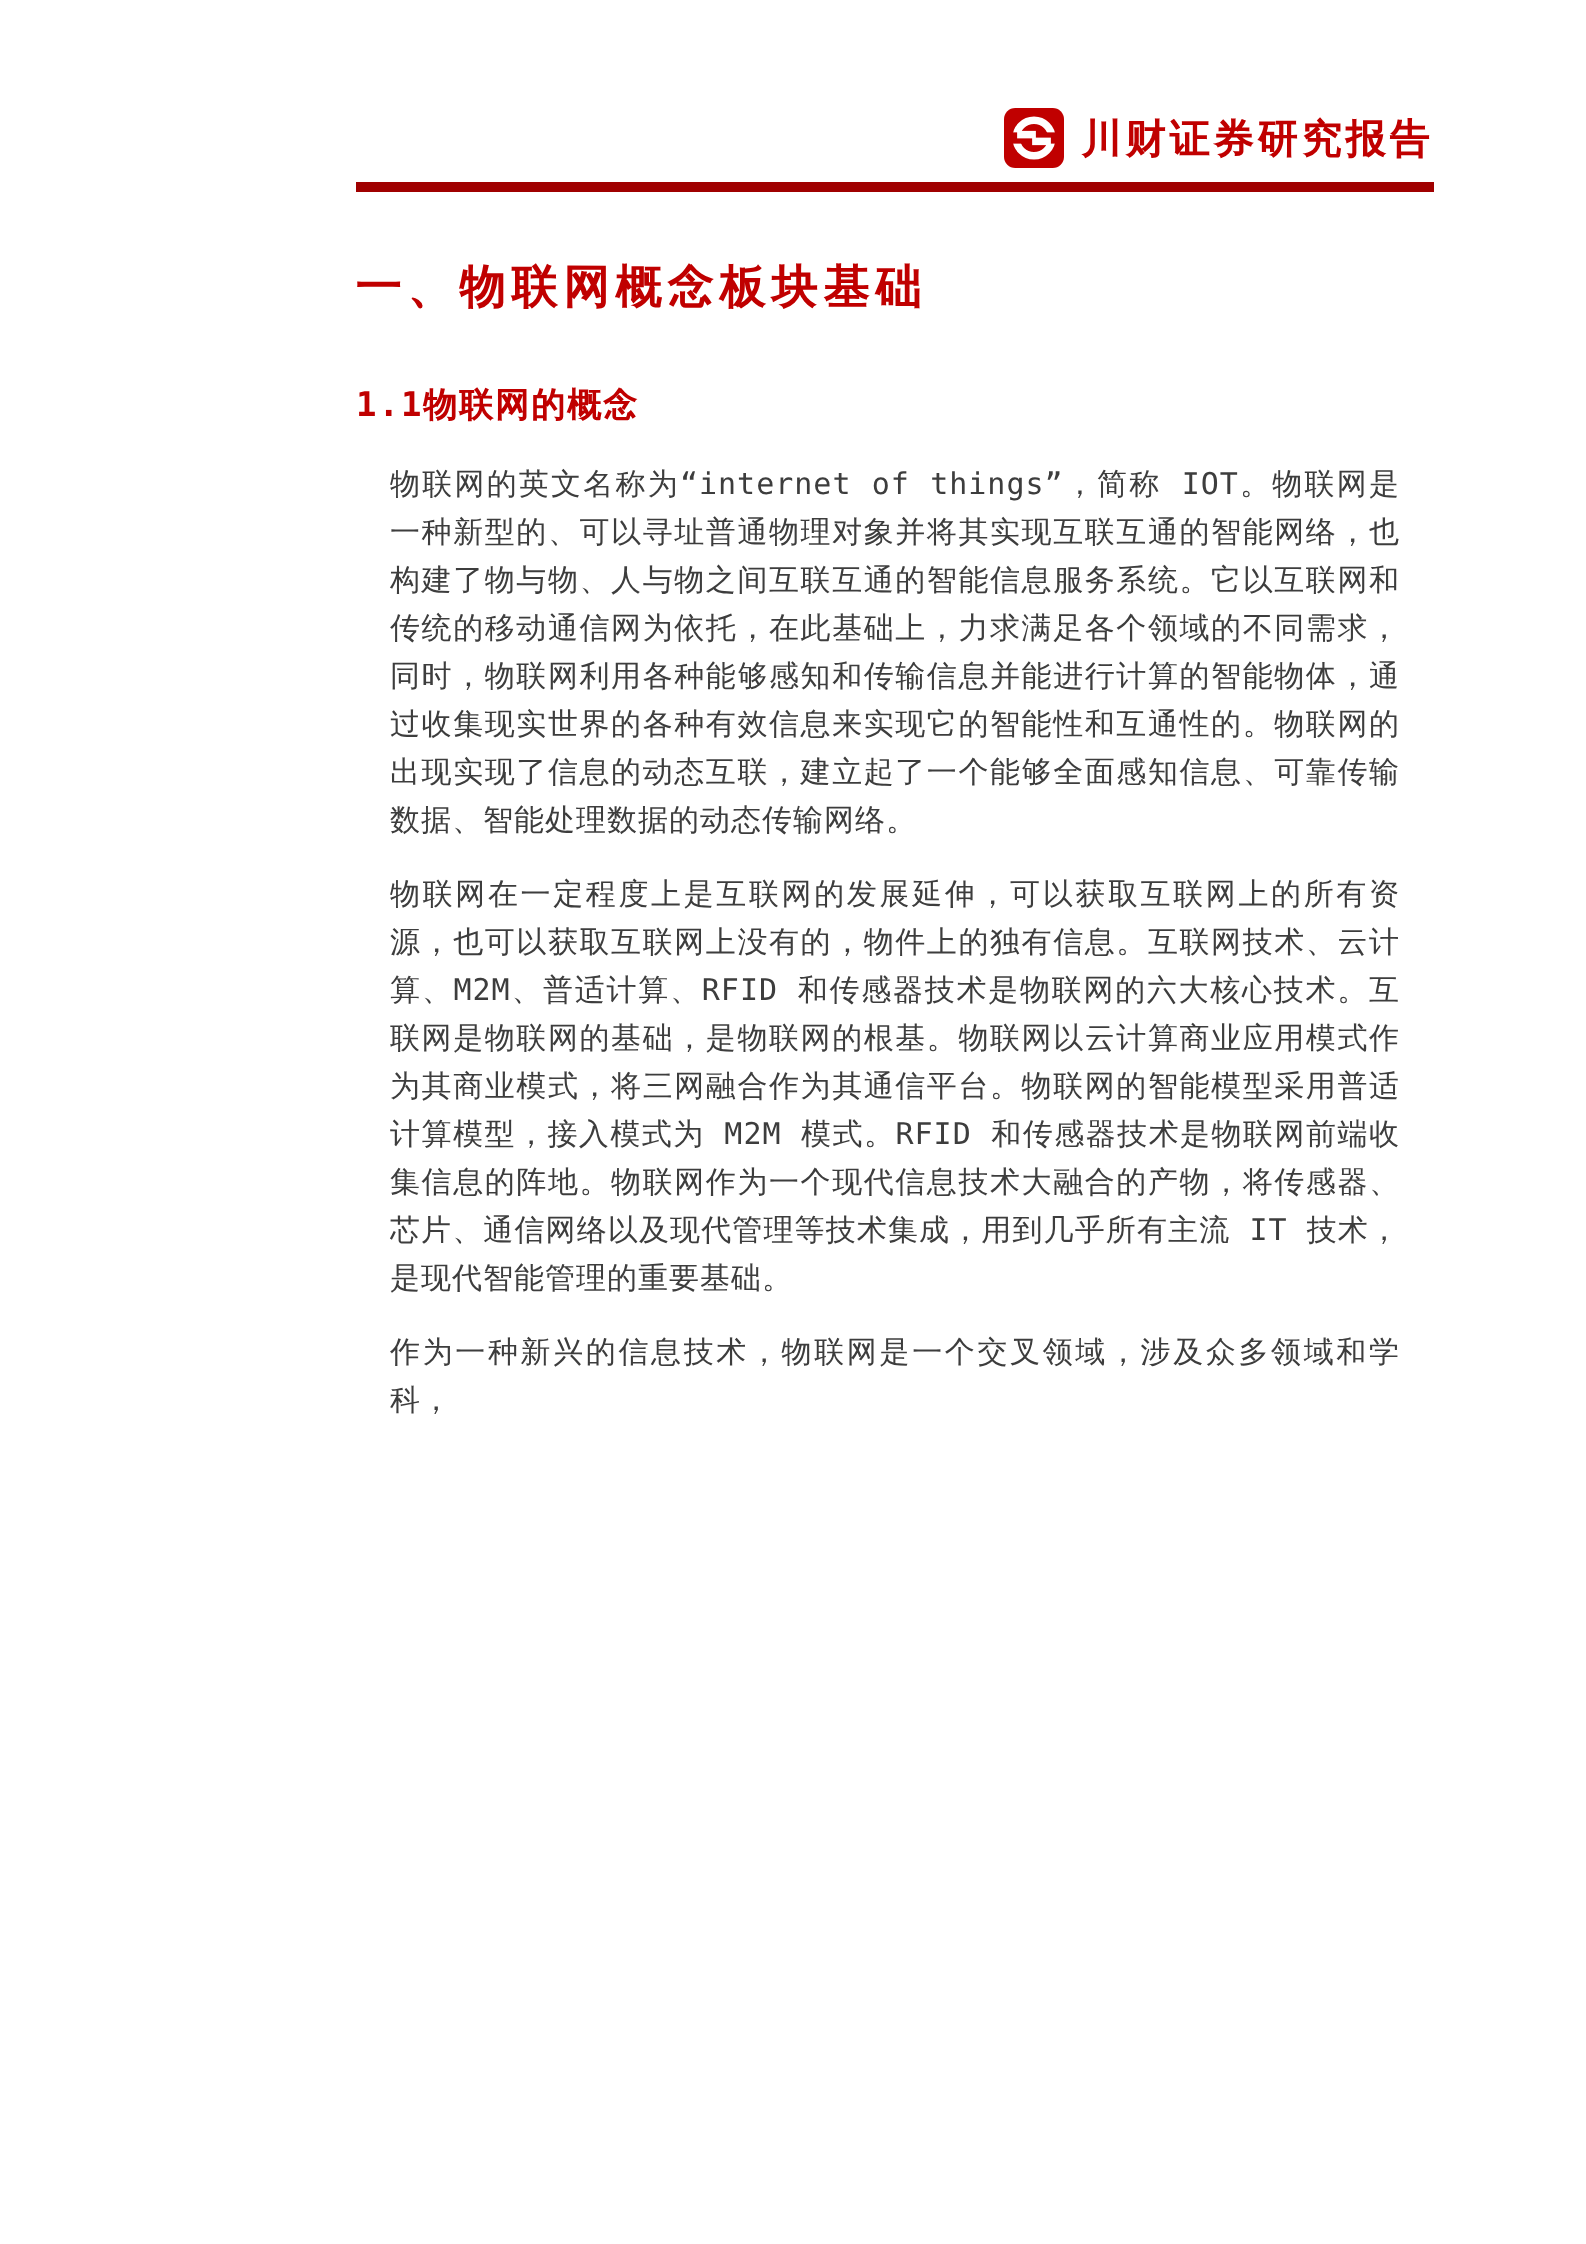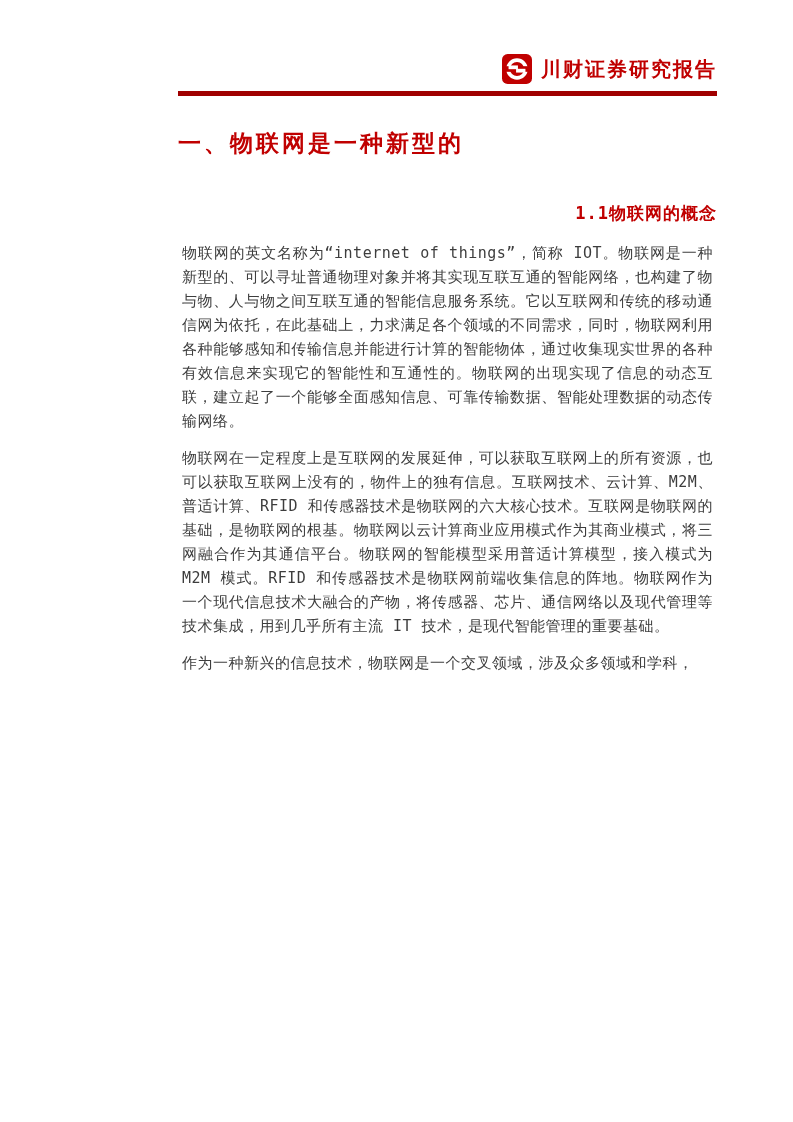--- a/index.html
+++ b/index.html
@@ -25,25 +25,25 @@
   }
   .header-rule { margin-top: 7px; height: 5px; background: #a00000; }
   
   .content { position: absolute; left: 178px; right: 76px; top: 128px; }
   .section-title {
     color: #c00000; font-size: 23px; font-weight: bold;
     margin: 0; letter-spacing: 3px;
   }
   .subsection-title {
     color: #c00000; font-size: 17px; font-weight: bold;
-    margin: 43px 0 0; letter-spacing: 1px; text-align: right;
+    margin: 32px 0 0; letter-spacing: 1px;
   }
   .content p.body-par {
     color: #3d3d3d; font-size: 15px; line-height: 24px;
-    text-align: justify; margin: 13px 4px 0; letter-spacing: 0.5px;
+    text-align: justify; margin: 13px 17px 0; letter-spacing: 0.5px;
   }
   .content p.body-par.first { margin-top: 16px; }
   
   .footer { position: absolute; left: 0; right: 0; top: 1048px; text-align: center; }
   .disclaimer { color: #999999; font-size: 14px; letter-spacing: 1px; }
   .page-badge {
     display: inline-block; margin-top: 7px;
     background: #c2410c; color: #ffffff;
     font-weight: bold; font-size: 15px;
     padding: 19px 27px; line-height: 20px;
@@ -62,21 +62,21 @@
         <rect x="3" y="13" width="26" height="6" fill="#c00000"></rect>
         <rect x="7" y="12.2" width="10" height="4" fill="#ffffff"></rect>
         <rect x="15" y="15.8" width="10" height="4" fill="#ffffff"></rect>
       </svg>
       <span class="brand">川财证券研究报告</span>
     </div>
     <div class="header-rule"></div>
   </div>
 
   <div class="content">
-    <h1 class="section-title">一、物联网是一种新型的</h1>
+    <h1 class="section-title">一、物联网概念板块基础</h1>
     <h2 class="subsection-title">1.1物联网的概念</h2>
     <p class="body-par first">物联网的英文名称为“internet of things”，简称 IOT。物联网是一种新型的、可以寻址普通物理对象并将其实现互联互通的智能网络，也构建了物与物、人与物之间互联互通的智能信息服务系统。它以互联网和传统的移动通信网为依托，在此基础上，力求满足各个领域的不同需求，同时，物联网利用各种能够感知和传输信息并能进行计算的智能物体，通过收集现实世界的各种有效信息来实现它的智能性和互通性的。物联网的出现实现了信息的动态互联，建立起了一个能够全面感知信息、可靠传输数据、智能处理数据的动态传输网络。</p>
     <p class="body-par">物联网在一定程度上是互联网的发展延伸，可以获取互联网上的所有资源，也可以获取互联网上没有的，物件上的独有信息。互联网技术、云计算、M2M、普适计算、RFID 和传感器技术是物联网的六大核心技术。互联网是物联网的基础，是物联网的根基。物联网以云计算商业应用模式作为其商业模式，将三网融合作为其通信平台。物联网的智能模型采用普适计算模型，接入模式为 M2M 模式。RFID 和传感器技术是物联网前端收集信息的阵地。物联网作为一个现代信息技术大融合的产物，将传感器、芯片、通信网络以及现代管理等技术集成，用到几乎所有主流 IT 技术，是现代智能管理的重要基础。</p>
     <p class="body-par">作为一种新兴的信息技术，物联网是一个交叉领域，涉及众多领域和学科，</p>
   </div>
 
   <div class="footer">
     <div class="disclaimer">本报告由川财证券有限责任公司编制 谨请参阅尾页的重要声明</div>
     <div class="page-badge">4/18</div>
   </div>

